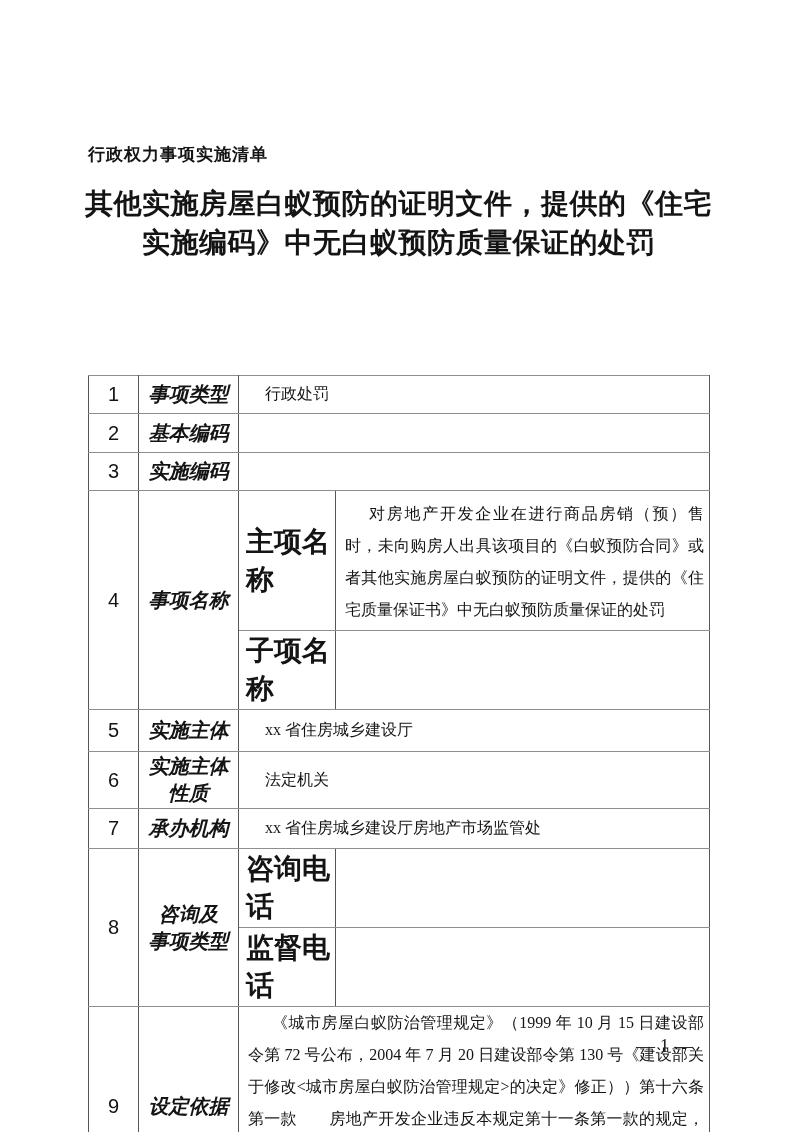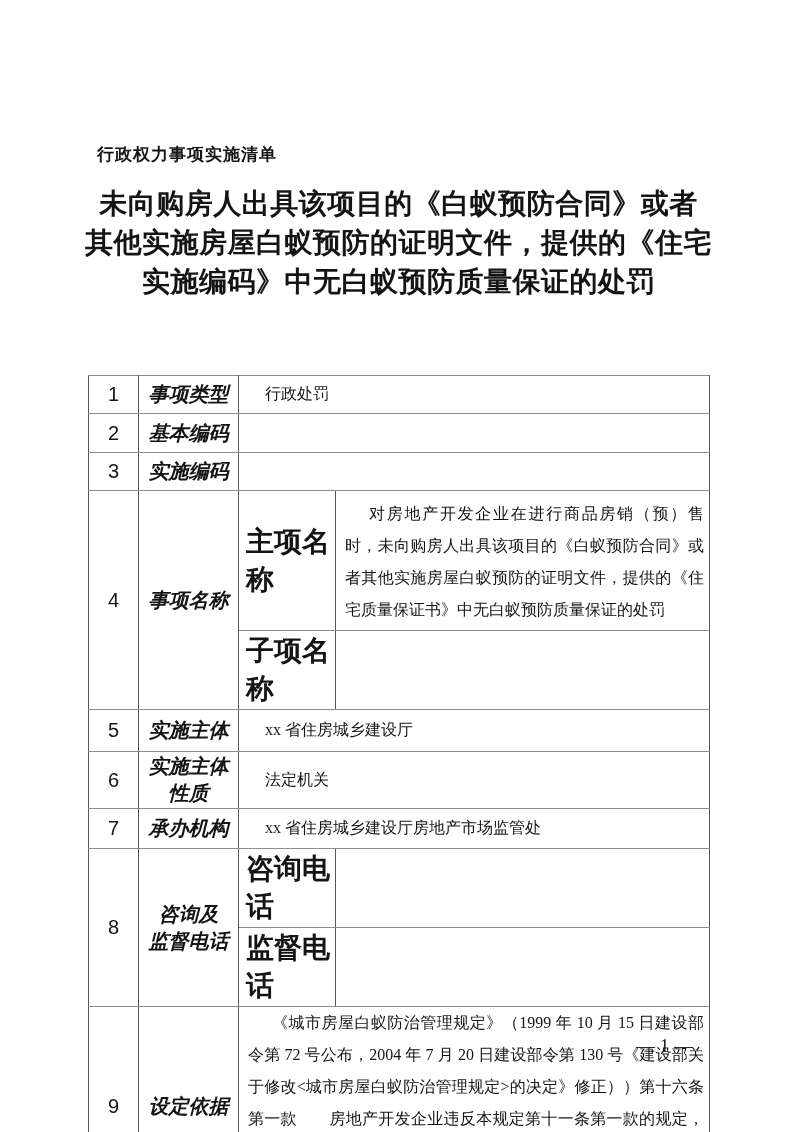--- a/index.html
+++ b/index.html
@@ -1,21 +1,21 @@
 <!DOCTYPE html>
 <html><head>
 <meta charset="utf-8">
 <style>
   html,body { margin:0; padding:0; background:#ffffff; }
   .page {
     position:relative; width:800px; height:1132px; background:#ffffff;
     color:#141414; font-family:"Liberation Sans", sans-serif; overflow:hidden;
   }
   .doc-header {
-    position:absolute; left:97px; top:143px;
+    position:absolute; left:88px; top:143px;
     font-size:17px; font-weight:bold; letter-spacing:1px;
   }
   .doc-title {
     position:absolute; left:80px; top:184px; width:637px;
     text-align:center; font-size:28px; font-weight:bold; line-height:39px;
     letter-spacing:0.5px;
   }
   table.form {
     position:absolute; left:88px; top:375px; width:621px;
     border-collapse:collapse; table-layout:fixed;
@@ -48,21 +48,20 @@
   }
 </style>
 </head>
 <body>
 
 <div class="page">
 
   <div class="doc-header">行政权力事项实施清单</div>
 
   <div class="doc-title">
-    <div>未向购房人出具该项目的《白蚁预防合同》或者</div>
     <div>其他实施房屋白蚁预防的证明文件，提供的《住宅</div>
     <div>实施编码》中无白蚁预防质量保证的处罚</div>
   </div>
 
   <table class="form">
     <colgroup>
       <col style="width:50px">
         <col style="width:100px">
       <col style="width:97px">
         <col style="width:374px">
@@ -105,21 +104,21 @@
         <td class="val" colspan="2">法定机关</td>
       </tr>
       <tr class="r7">
         <td class="no">7</td>
         <td class="lbl">承办机构</td>
         <td class="val" colspan="2">xx 省住房城乡建设厅房地产市场监管处</td>
       </tr>
       <tr>
         <td class="no" rowspan="2">8</td>
         <td class="lbl" rowspan="2">咨询及
-监督电话</td>
+事项类型</td>
         <td class="sub h8a">咨询电话</td>
         <td class="val"></td>
       </tr>
       <tr>
         <td class="sub h8b">监督电话</td>
         <td class="val"></td>
       </tr>
       <tr class="r9">
         <td class="no">9</td>
         <td class="lbl">设定依据</td>

